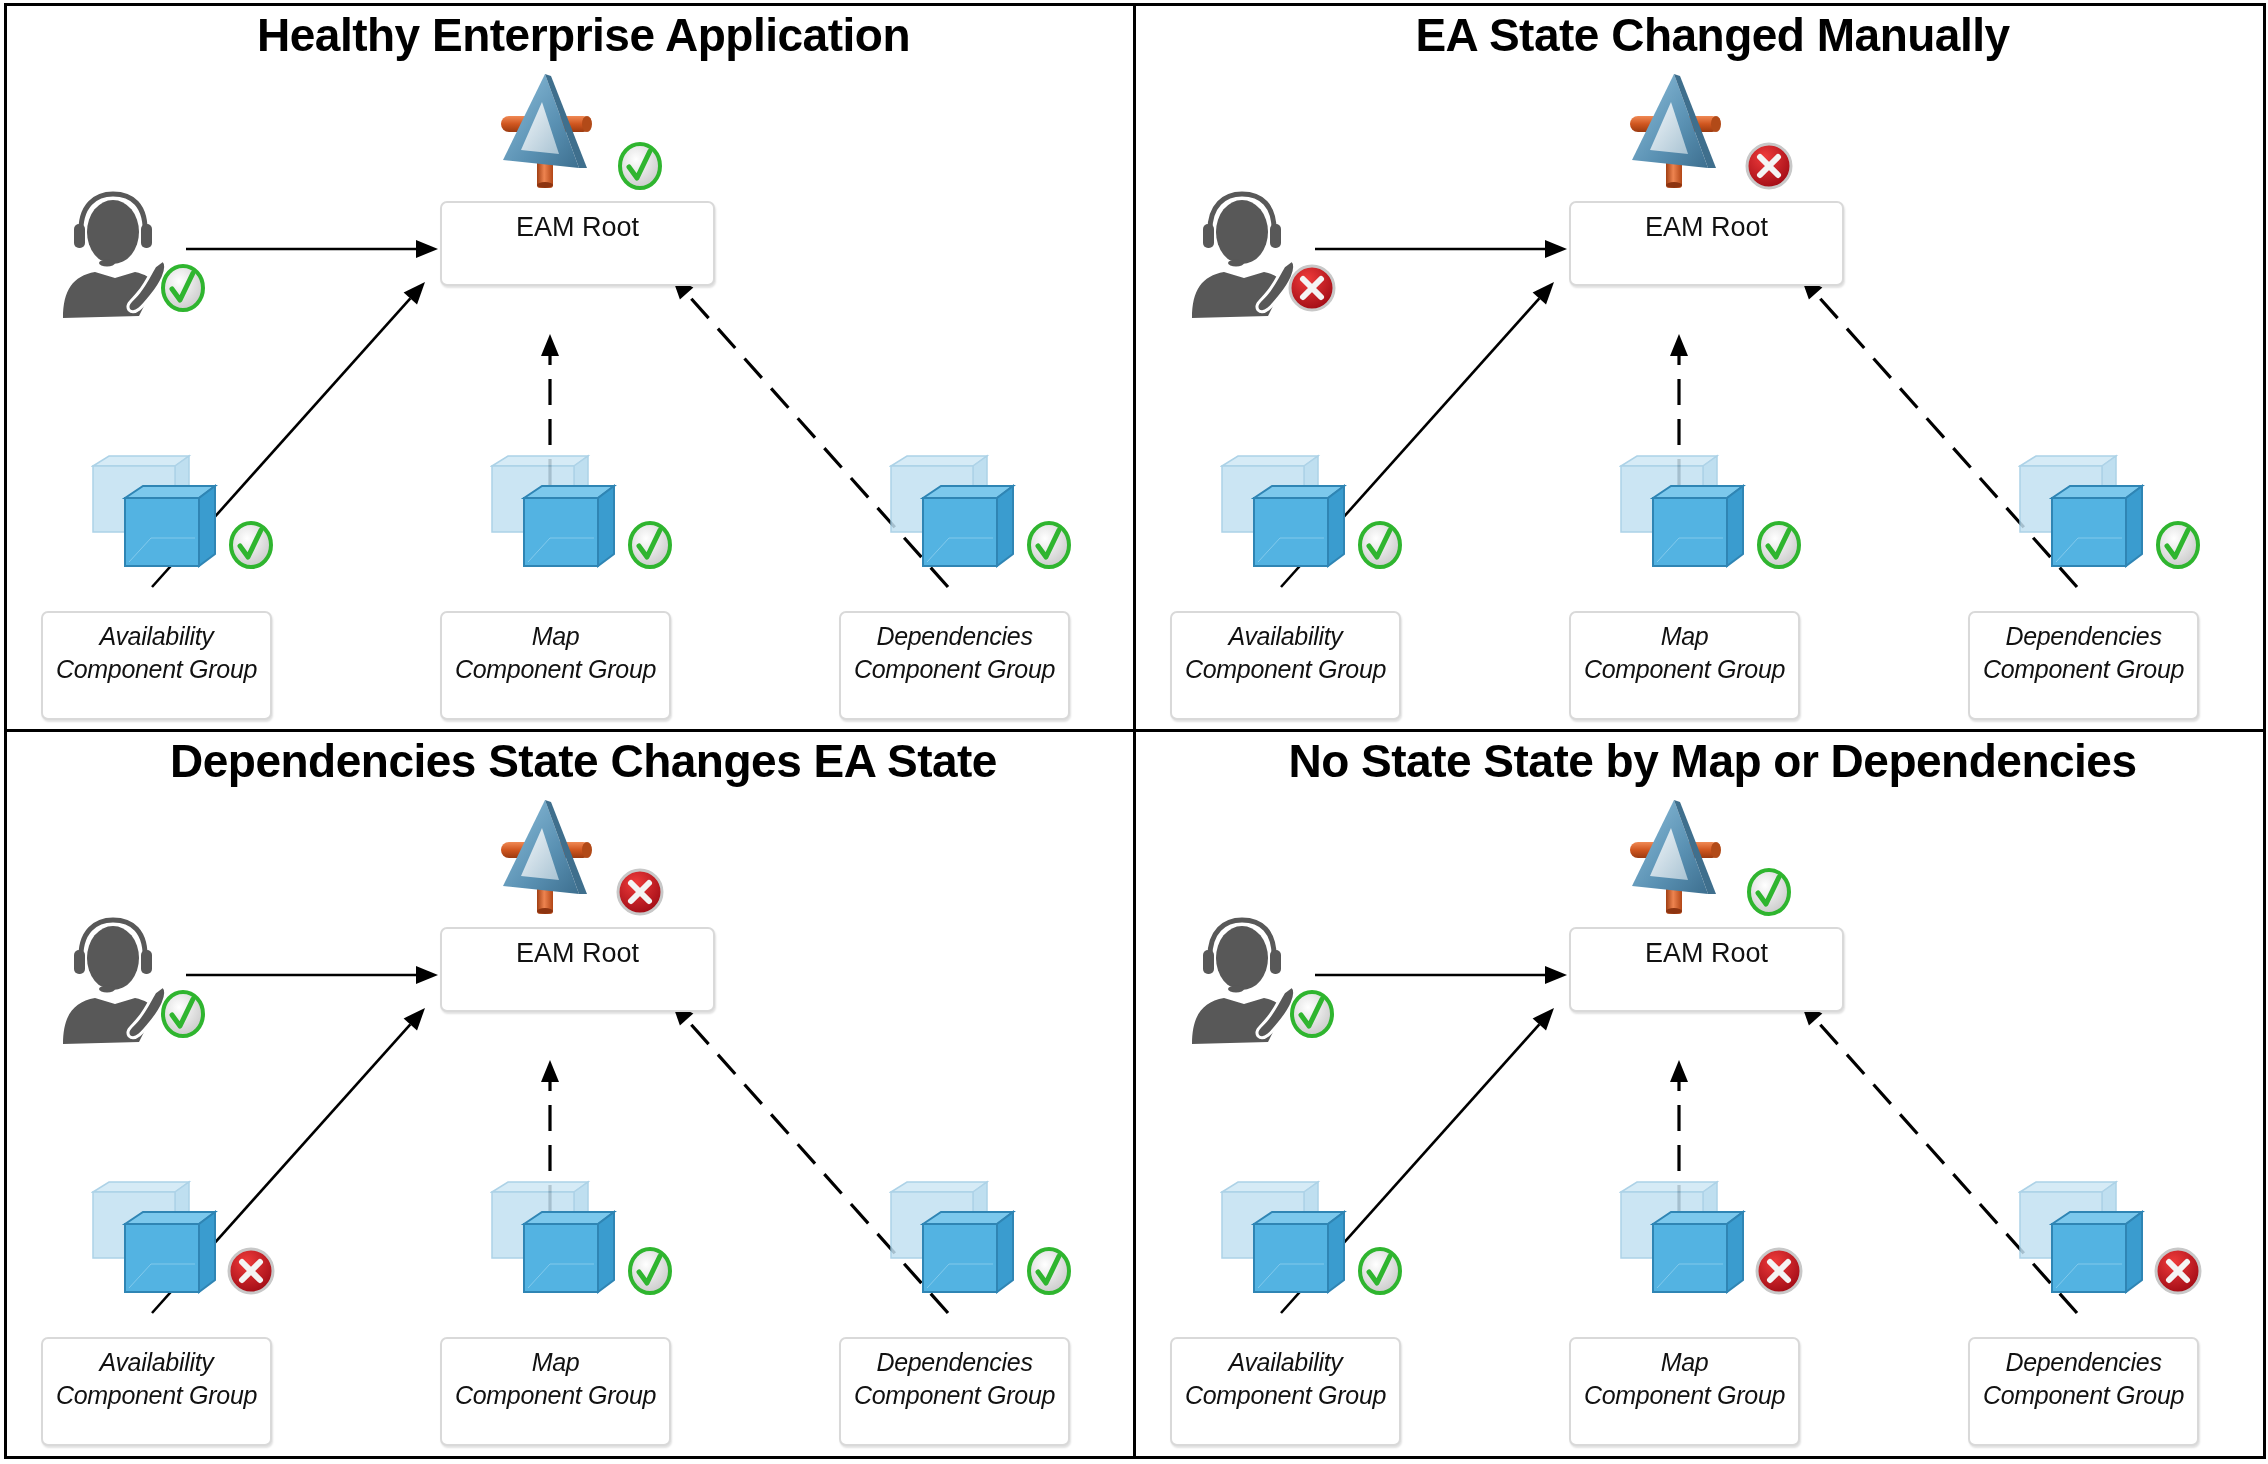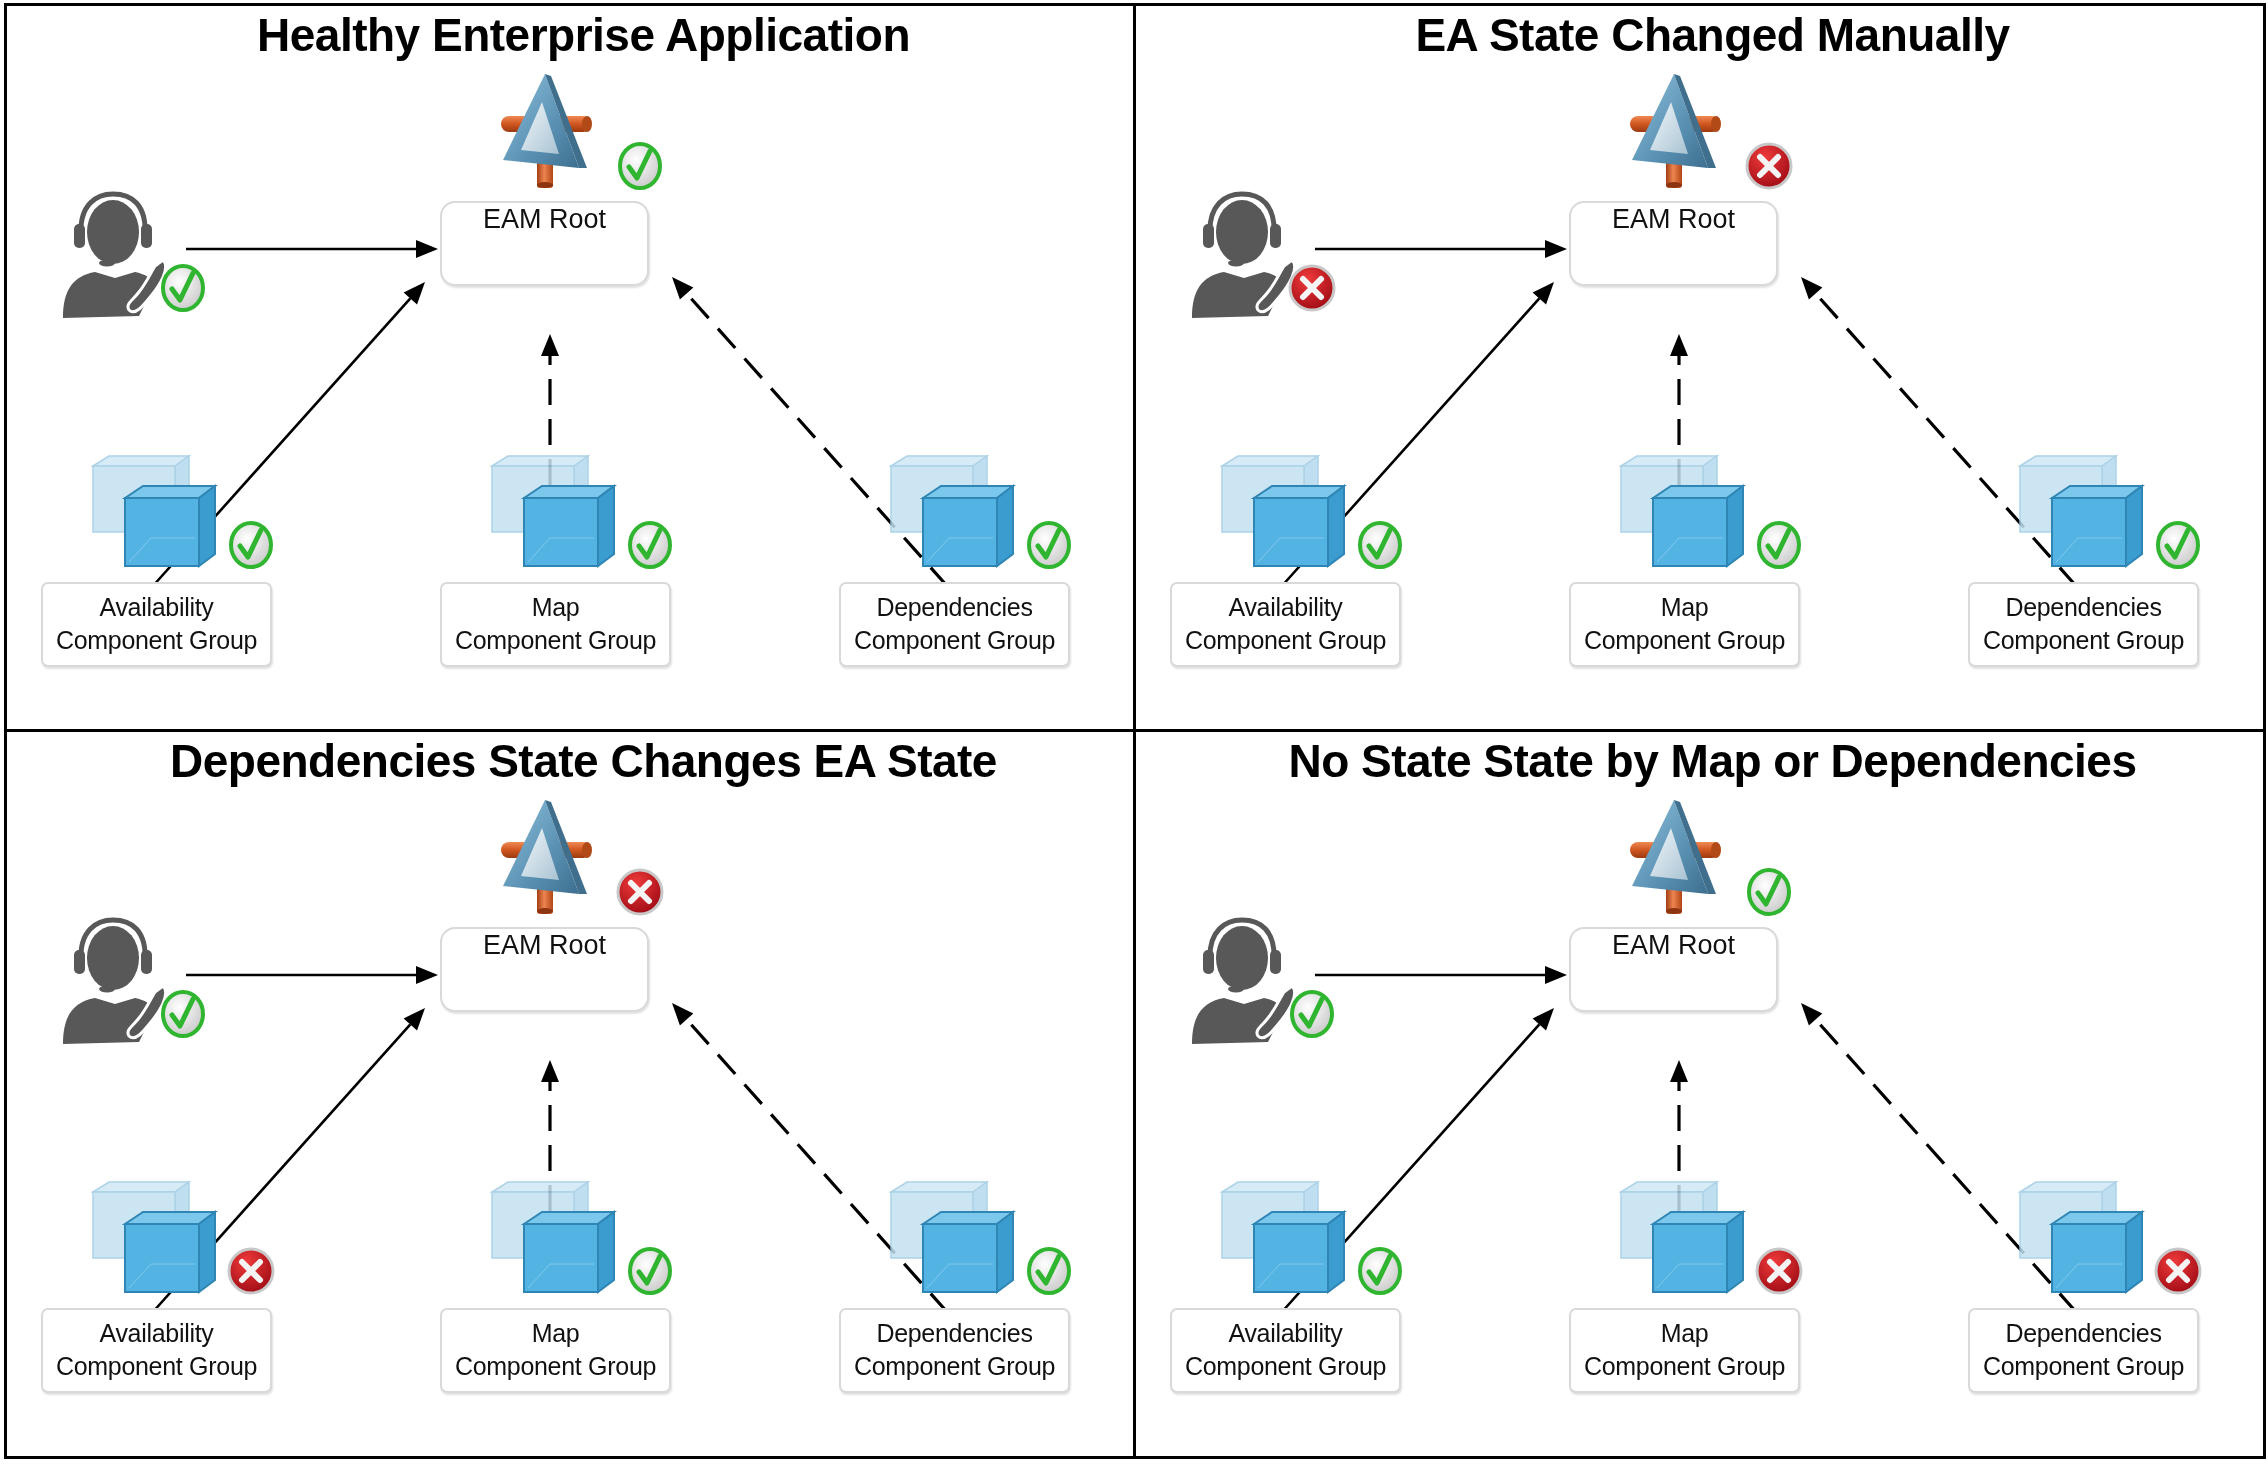--- a/index.html
+++ b/index.html
@@ -3,22 +3,22 @@
 <meta charset="utf-8">
 <style>
   html, body { margin: 0; padding: 0; background: #ffffff; }
   body { width: 2268px; height: 1464px; position: relative; overflow: hidden; font-family: "Liberation Sans", sans-serif; }
   .frame { position: absolute; left: 4px; top: 3px; width: 2256px; height: 1450px; border: 3px solid #000; box-sizing: content-box; }
   .vdiv { position: absolute; left: 1133px; top: 3px; width: 3px; height: 1456px; background: #000; }
   .hdiv { position: absolute; left: 4px; top: 729px; width: 2262px; height: 3px; background: #000; }
   .quad { position: absolute; width: 1129px; height: 726px; }
   .quad-title { position: absolute; left: 12px; width: 1129px; top: 2px; text-align: center; font-family: "Liberation Sans", sans-serif; font-weight: bold; font-size: 46px; color: #000; letter-spacing: -0.5px; white-space: nowrap; }
   .node-box { position: absolute; background: #fff; border: 2px solid #d9d9d9; border-radius: 7px; box-shadow: 1px 2px 2px rgba(0,0,0,0.12); text-align: center; color: #111; font-family: "Liberation Sans", sans-serif; box-sizing: border-box; }
-  .eam-box { left: 433px; top: 195px; width: 209px; height: 85px; font-size: 27px; padding-top: 1px; border-radius: 15px; }
-  .cg-box { top: 576px; width: 231px; height: 85px; font-size: 25px; line-height: 33px; padding-top: 7px; letter-spacing: -0.3px; }
+  .eam-box { left: 433px; top: 195px; width: 275px; height: 85px; font-size: 27px; padding-top: 9px; }
+  .cg-box { top: 605px; width: 231px; height: 109px; font-size: 25px; line-height: 33px; padding-top: 7px; letter-spacing: -0.3px; font-style: italic; }
   .cg-box span { display: block; white-space: nowrap; }
   .svg-layer { position: absolute; left: 0; top: 0; }
   .status { position: absolute; width: 50px; height: 50px; }
   .eam-icon { position: absolute; left: 488px; top: 66px; width: 100px; height: 116px; }
   .person-icon { position: absolute; left: 52px; top: 184px; width: 112px; height: 132px; }
   .cube-icon { position: absolute; width: 130px; height: 115px; }
 </style>
 </head>
 <body>
 

